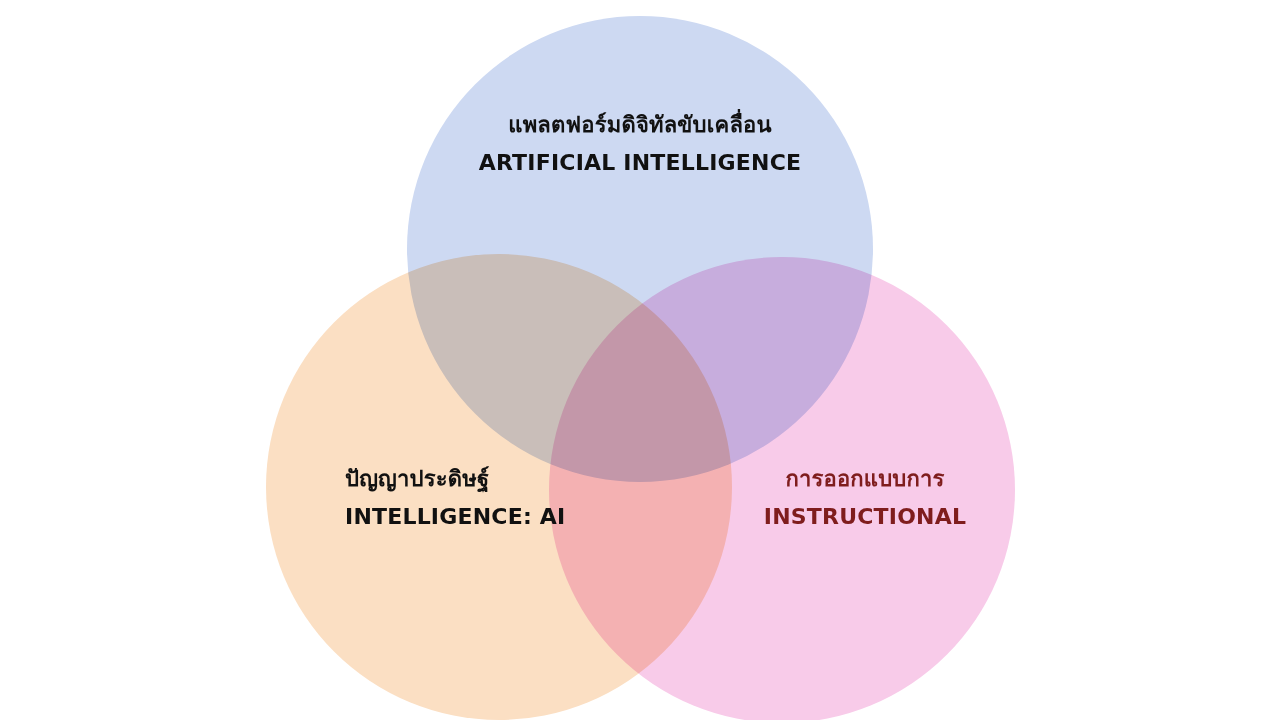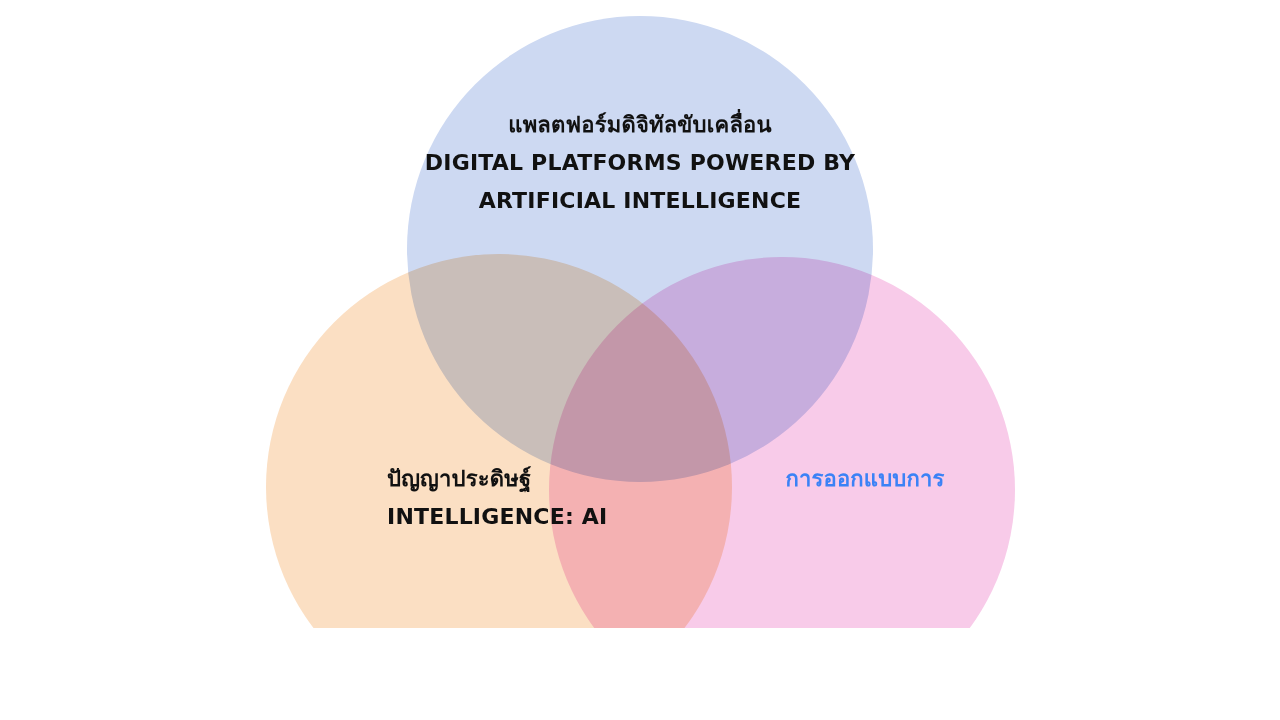--- a/index.html
+++ b/index.html
@@ -1,19 +1,19 @@
 <!DOCTYPE html>
 <html><head>
 <meta charset="utf-8">
 <style>
   html, body { margin: 0; padding: 0; background: #ffffff; }
   .stage {
     position: relative;
     width: 1280px;
-    height: 628px;
+    height: 720px;
     background: #ffffff;
     overflow: hidden;
     font-family: "DejaVu Sans", "Liberation Sans", sans-serif;
   }
   .circle {
     position: absolute;
     width: 466px;
     height: 466px;
     border-radius: 50%;
     mix-blend-mode: multiply;
@@ -24,43 +24,43 @@
   .label {
     position: absolute;
     font-weight: 700;
     font-size: 22px;
     line-height: 38px;
     color: #111111;
     z-index: 5;
     letter-spacing: 0.2px;
   }
   .l-top   { left: 390px; top: 106px; width: 500px; text-align: center; }
-  .l-left  { left: 345px; top: 460px; width: 230px; text-align: left; margin-left: 42px; }
+  .l-left  { left: 345px; top: 460px; width: 230px; text-align: left; }
   .l-right { left: 735px; top: 460px; width: 260px; text-align: center; }
   .line { white-space: nowrap; }
 </style>
 </head>
 <body>
 
 <div class="stage">
 
   <div class="circle c-top" style="background: rgb(205, 217, 242);"></div>
 
   <div class="circle c-left" style="background: rgb(251, 223, 195);"></div>
 
   <div class="circle c-right" style="background: rgb(248, 203, 233);"></div>
 
   <div class="label l-top" style="color: rgb(17, 17, 17);">
     <div class="line">แพลตฟอร์มดิจิทัลขับเคลื่อน</div>
-    <div class="line">DIGITAL PLATFORMS POWERED BY</div>
     <div class="line">ARTIFICIAL INTELLIGENCE</div>
   </div>
 
   <div class="label l-left" style="color: rgb(17, 17, 17);">
     <div class="line">ปัญญาประดิษฐ์</div>
     <div class="line">INTELLIGENCE: AI</div>
   </div>
 
-  <div class="label l-right" style="color: #3b82f6;">
+  <div class="label l-right" style="color: #7f1d1d;">
     <div class="line">การออกแบบการ</div>
+    <div class="line">INSTRUCTIONAL</div>
   </div>
 
 </div>
 
 </body></html>

